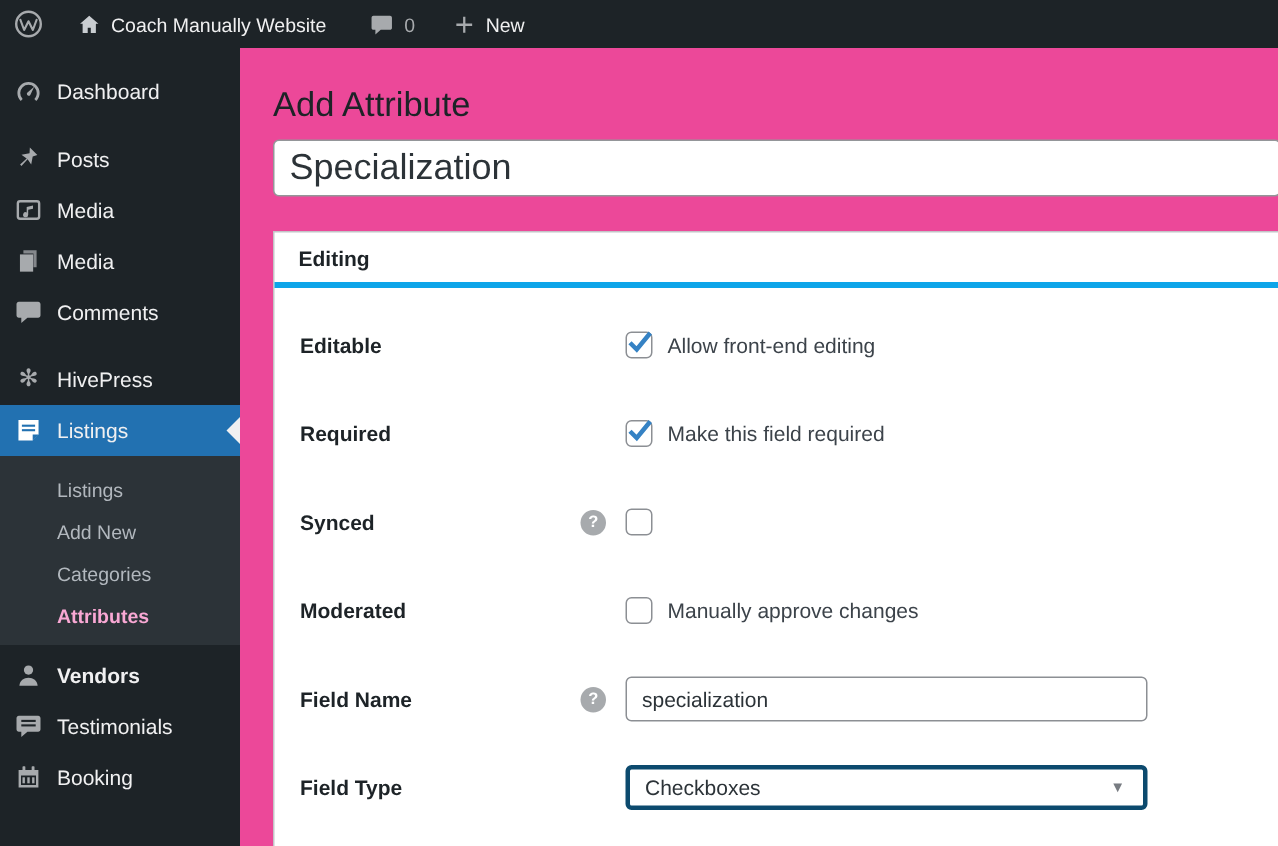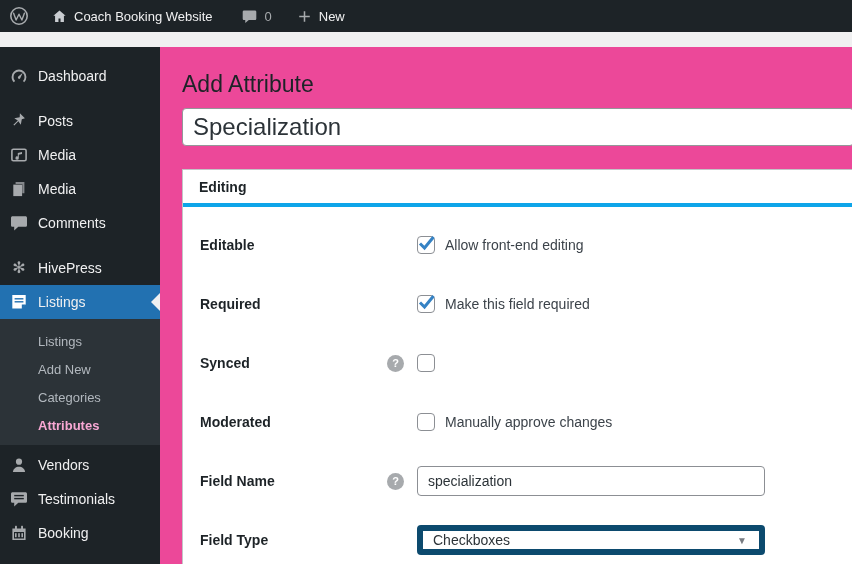--- a/index.html
+++ b/index.html
@@ -18,21 +18,21 @@
     display:flex; align-items:center; font-size:13px; z-index:50;
   }
   .ab-item { display:flex; align-items:center; height:32px; padding:0 9px; cursor:pointer; }
   .ab-item svg { display:block; }
   .ab-sep { width:4px; }
   .ab-count { color:#a7aaad; margin-left:7px; }
   .ab-label { margin-left:6px; }
   .ab-home { margin-right:6px; }
 
   
-  .layout { display:flex; padding-top:47px; height:564px; }
+  .layout { display:flex; padding-top:32px; height:564px; }
   .sidebar { width:160px; flex:0 0 160px; background:#1d2327; color:#f0f0f1; }
   .content { flex:1; background:#ec4899; padding-left:22px; overflow:hidden; }
 
   
   .menu { list-style:none; margin:0; padding:12px 0 0; font-size:14px; }
   .menu-item {
     position:relative; display:flex; align-items:center;
     height:34px; padding-left:9px; cursor:pointer; color:#f0f0f1;
   }
   .menu-item .mi { width:20px; height:20px; flex:0 0 20px; display:flex; align-items:center; justify-content:center; color:#a7aaad; }
@@ -45,21 +45,21 @@
   }
   .menu-sep { height:11px; }
   .glyph-icon { font-size:16px; color:#a7aaad; line-height:1; }
 
   .submenu { background:#2c3338; padding:8px 0 6px; }
   .submenu-item {
     height:28px; display:flex; align-items:center; padding-left:38px;
     font-size:13px; color:#b2b8be; cursor:pointer;
   }
   .submenu-item.current { color:#f9a8d4; font-weight:700; }
-  .mt3 { margin-top:3px; }
+  .mt3 { margin-top:3px;font-weight:bold; }
 
   
   .page-title { font-size:23px; font-weight:400; color:#1d2327; margin:23px 0 0; line-height:29px; }
 
   .title-input {
     display:block; margin-top:9px; width:calc(100% + 2px);
     height:38px; padding:3px 10px; font-size:24px; color:#2c3338;
     font-family:"Liberation Sans", sans-serif;
     background:#fff; border:1px solid #949699; border-radius:4px; outline:none;
   }
@@ -92,21 +92,21 @@
 
   .text-input {
     width:348px; height:30px; padding:0 10px; font-size:14px; color:#2c3338;
     font-family:"Liberation Sans", sans-serif;
     background:#fff; border:1px solid #8c8f94; border-radius:4px; outline:none;
   }
   .select {
     width:348px; height:30px; padding:0 12px 0 10px;
     display:flex; align-items:center; justify-content:space-between;
     font-size:14px; color:#2c3338; background:#fff;
-    border:6px solid #0c4a6e; border-radius:4px; cursor:pointer;
+    border:3px solid #0c4a6e; border-radius:4px; cursor:pointer;
   }
   .select-arrow { color:#787c82; font-size:10px; }
 </style>
 </head>
 <body>
 
 <div class="admin-bar">
   <div class="ab-item">
     <span>
       <svg width="20" height="20" viewBox="0 0 20 20">
@@ -115,21 +115,21 @@
       </svg>
     </span>
   </div>
   <div class="ab-sep"></div>
   <div class="ab-item">
     <span class="ab-home">
       <svg width="17" height="17" viewBox="0 0 20 20" fill="#c9cdd1">
         <path d="M10 3L2.8 9.2h2v7.3h4v-4.2h2.4v4.2h4V9.2h2z"></path>
       </svg>
     </span>
-    <span>Coach Booking Website</span>
+    <span>Coach Manually Website</span>
   </div>
   <div class="ab-item" style="margin-left:10px">
     <span>
       <svg width="17" height="17" viewBox="0 0 20 20" fill="#a7aaad">
         <path d="M3.5 3h13c.8 0 1.5.7 1.5 1.5v8c0 .8-.7 1.5-1.5 1.5H9.2L5 17.6V14H3.5C2.7 14 2 13.3 2 12.5v-8C2 3.7 2.7 3 3.5 3z"></path>
       </svg>
     </span>
     <span class="ab-count">0</span>
   </div>
   <div class="ab-item" style="margin-left:6px">

